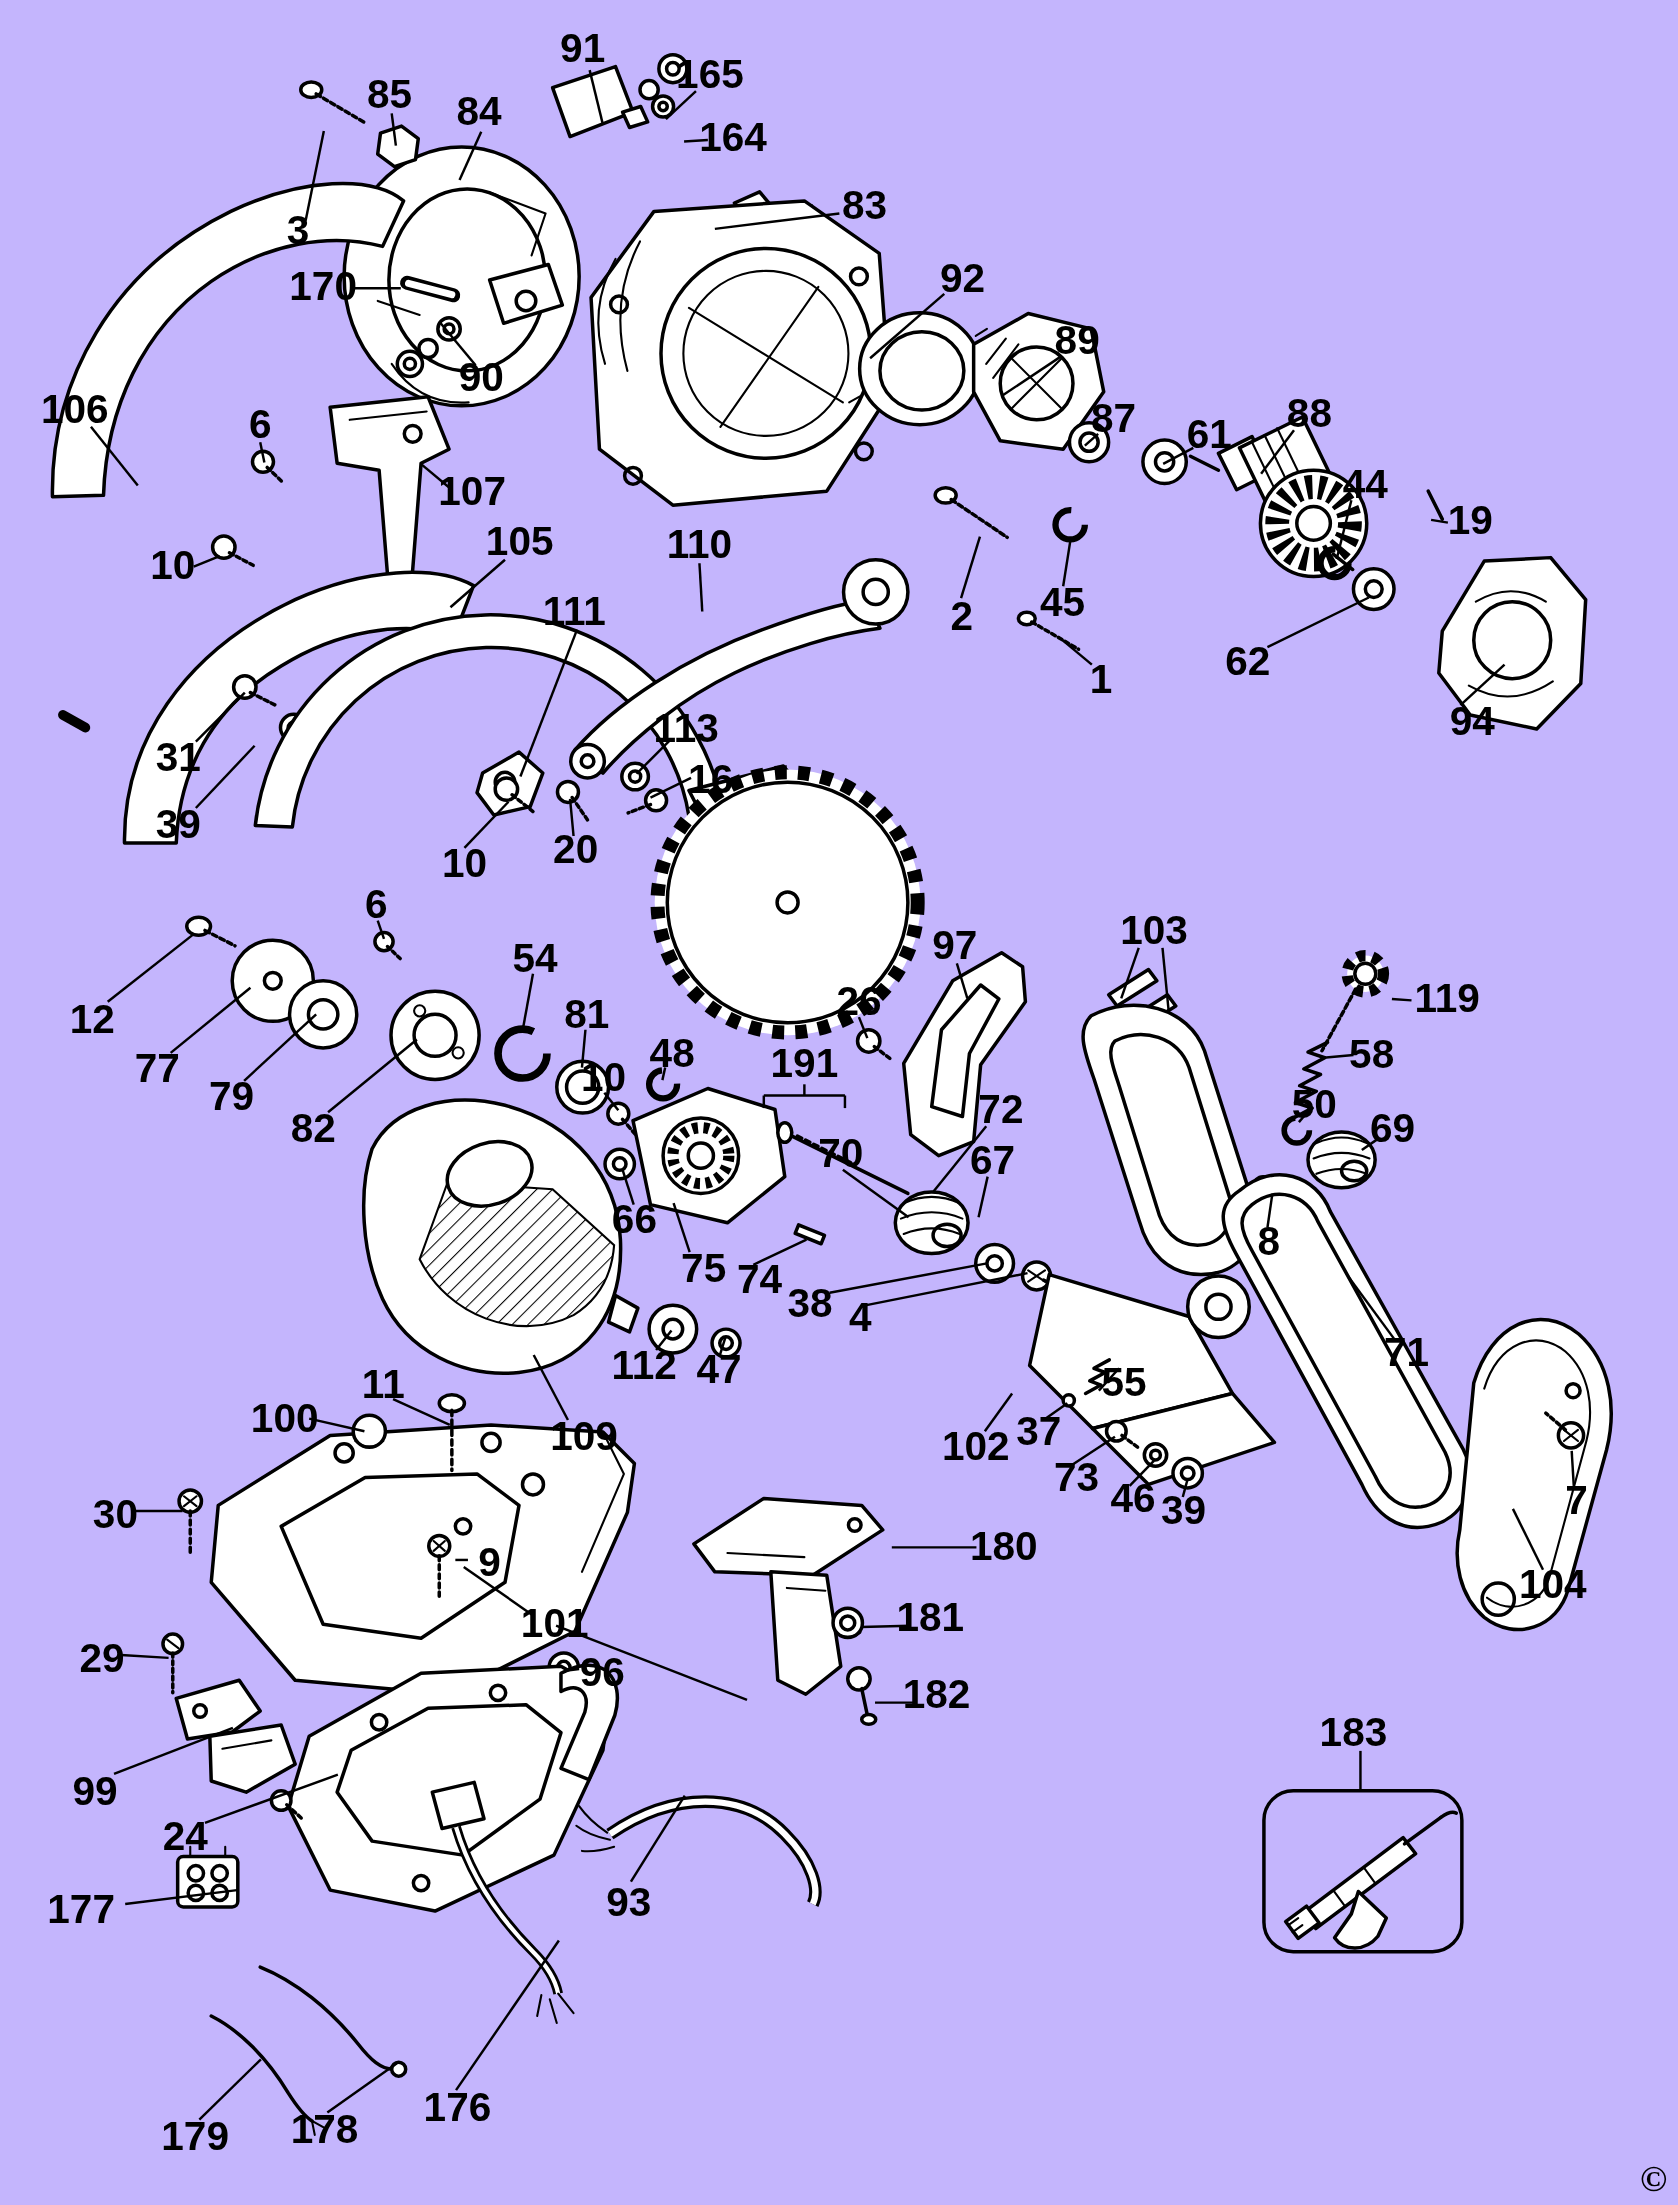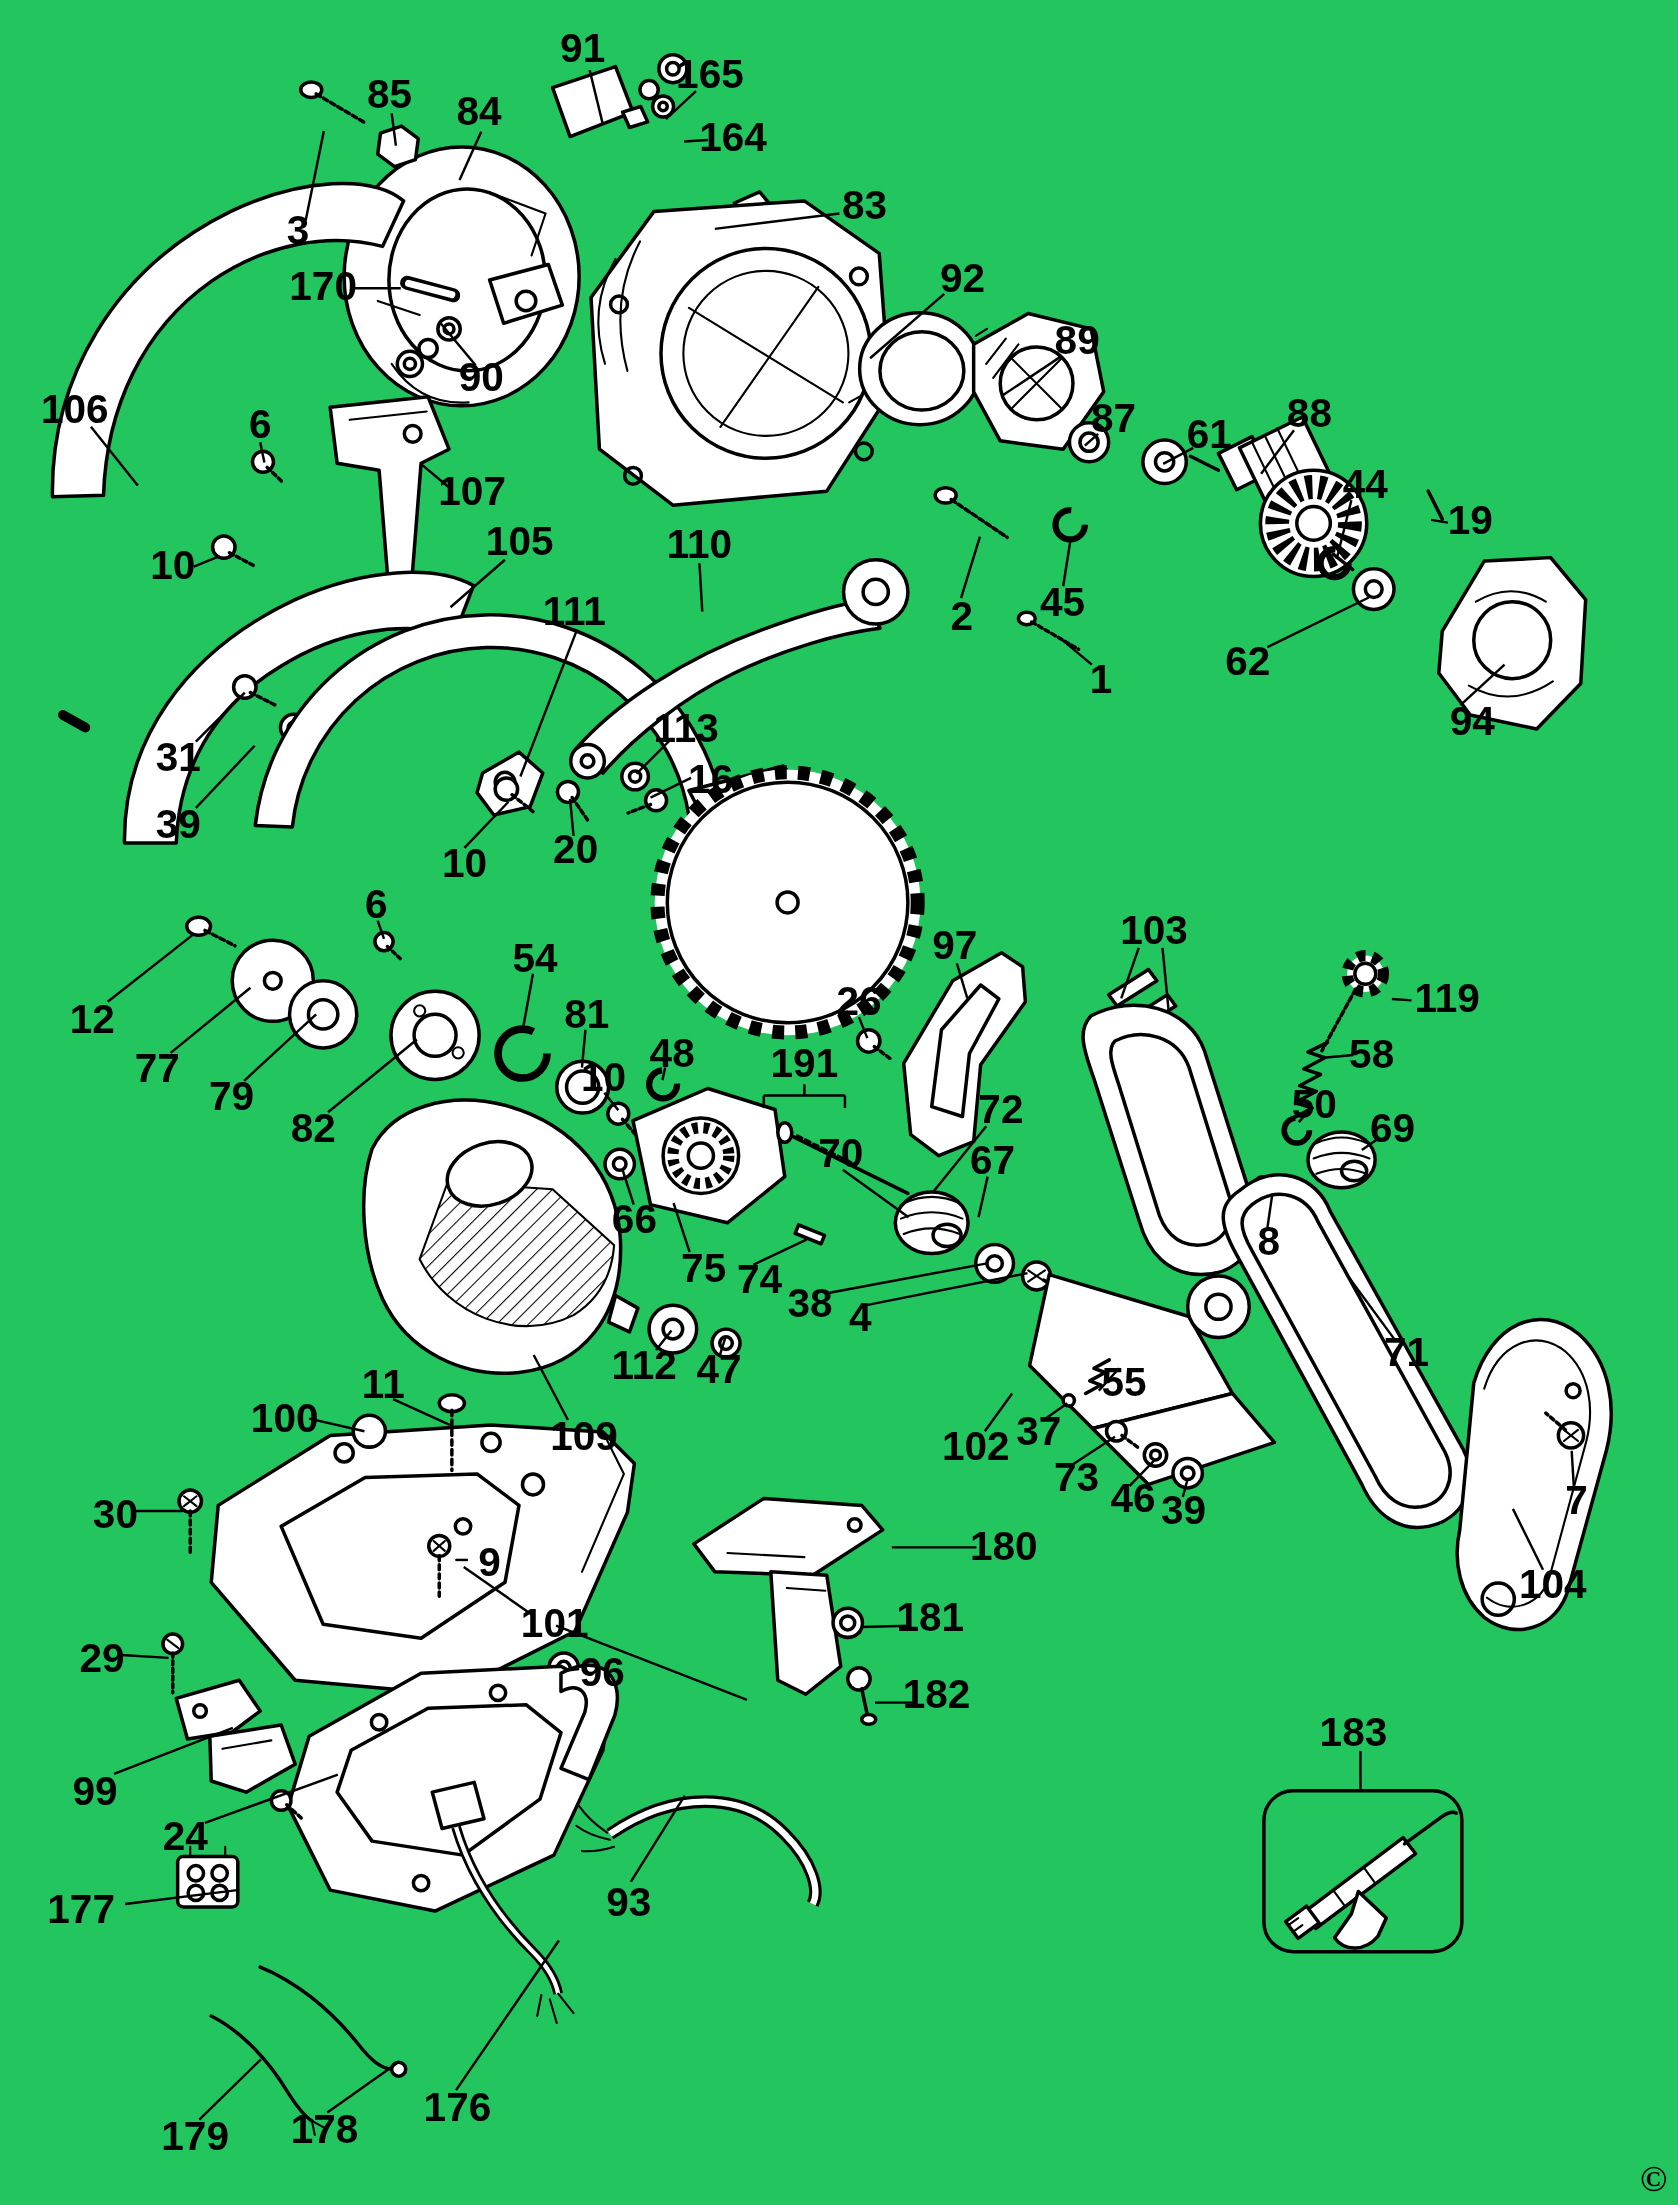--- a/index.html
+++ b/index.html
@@ -1,16 +1,16 @@
 <!DOCTYPE html>
 <html style="font-size:11.2px"><head>
 <meta charset="utf-8">
 <style>
   html,body{margin:0;padding:0;background:#ffffff;}
-  .canvas{position:relative;width:1678px;height:2205px;background:#22c55e;overflow:hidden;}
+  .canvas{position:relative;width:1678px;height:2205px;background:#c4b5fd;overflow:hidden;}
   svg{position:absolute;left:0;top:0;}
   svg *{vector-effect:none;}
   .part{stroke:#000;fill:none;stroke-width:5;stroke-linecap:round;stroke-linejoin:round;}
   .part-fill{stroke:#000;fill:#fff;stroke-width:5;stroke-linejoin:round;}
   .thin{stroke-width:3;}
   .leader{stroke:#000;stroke-width:3.5;}
   text.lbl{font-family:"Liberation Sans","DejaVu Sans",sans-serif;font-weight:700;font-size:58px;fill:#000;text-anchor:middle;}
 </style>
 </head>
 <body>

